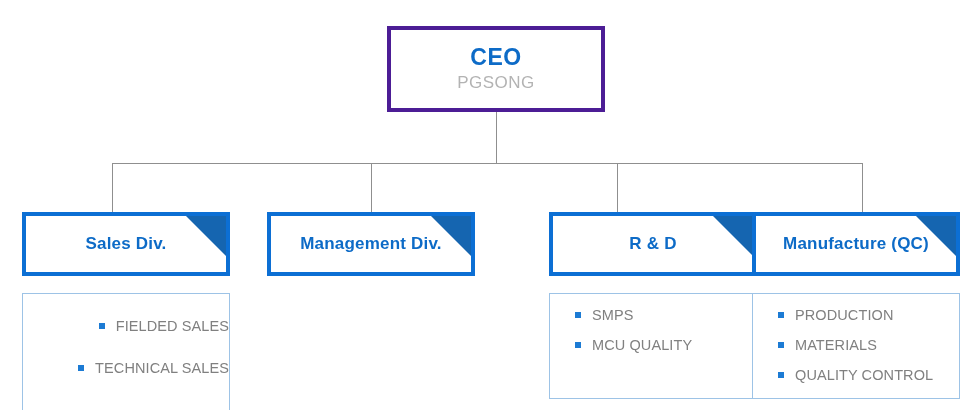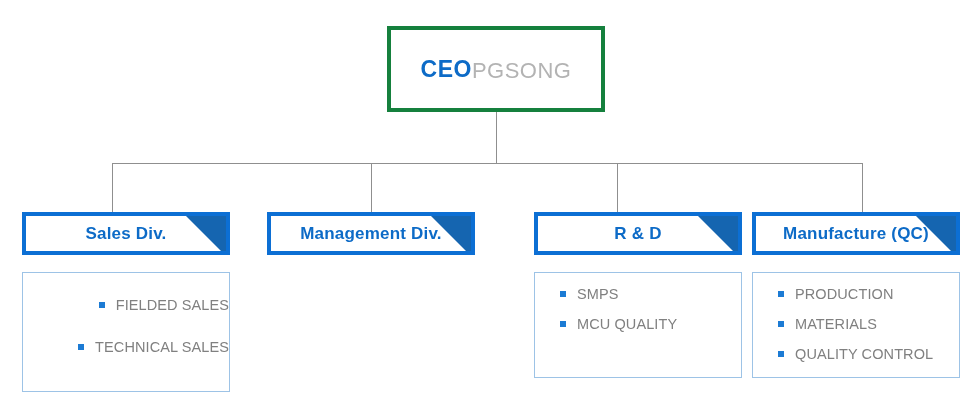--- a/index.html
+++ b/index.html
@@ -22,35 +22,36 @@
   }
 
   
   .ceo-box {
     position: absolute;
     left: 387px;
     top: 26px;
     width: 218px;
     height: 86px;
     box-sizing: border-box;
-    border: 4px solid #15803d;
-    background: #ffffff;
-    display: flex;
+    border: 4px solid #4c1d95;
+    background: #ffffff;
+    display: flex;
+    flex-direction: column;
     align-items: center;
     justify-content: center;
   }
   .ceo-title {
     font-size: 23px;
     font-weight: bold;
     color: #0d6bc7;
     letter-spacing: 0.5px;
     line-height: 1.05;
   }
   .ceo-sub {
-    font-size: 22px;
+    font-size: 17px;
     font-weight: normal;
     color: #b3b3b3;
     letter-spacing: 0.5px;
     line-height: 1.15;
     margin-top: 4px;
   }
 
   
   .conn {
     position: absolute;
@@ -60,28 +61,28 @@
   .conn-h { height: 1px; }
 
   
   .division {
     position: absolute;
     top: 212px;
     width: 208px;
   }
   .div-1 { left: 22px; }
   .div-2 { left: 267px; border-radius: 25px; }
-  .div-3 { left: 506px; padding-left: 28px; }
+  .div-3 { left: 521px; padding-left: 28px; }
   .div-4 { left: 752px; border-radius: 23px; }
 
   .div-header {
     position: relative;
     box-sizing: border-box;
     width: 208px;
-    height: 43px;
+    height: 64px;
     border: 4px solid #0c6fd4;
     background: #ffffff;
     display: flex;
     align-items: center;
     justify-content: center;
     overflow: hidden;
   }
   .div-header-label {
     font-size: 17px;
     font-weight: bold;

